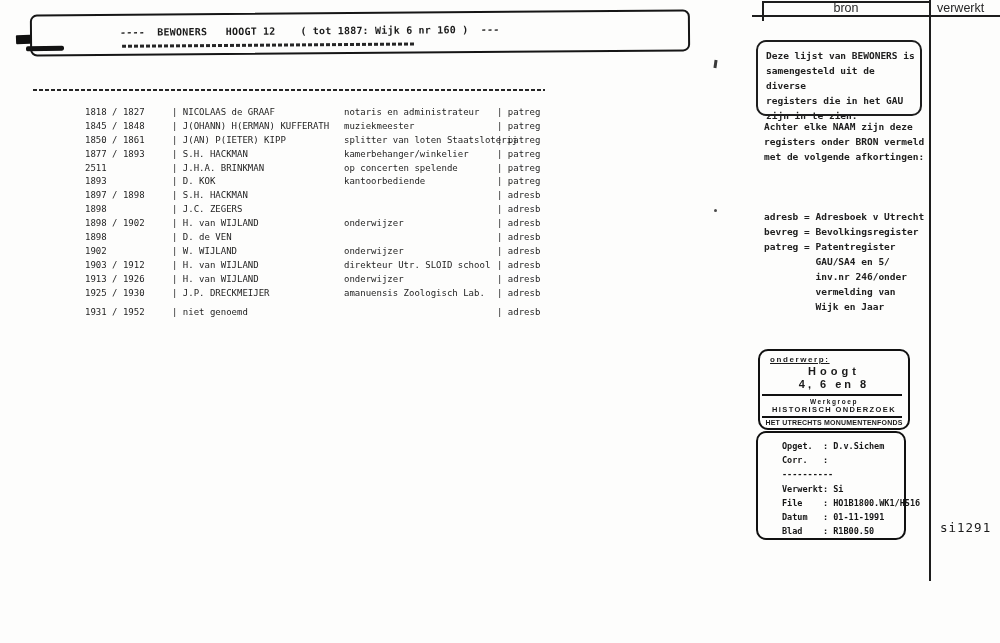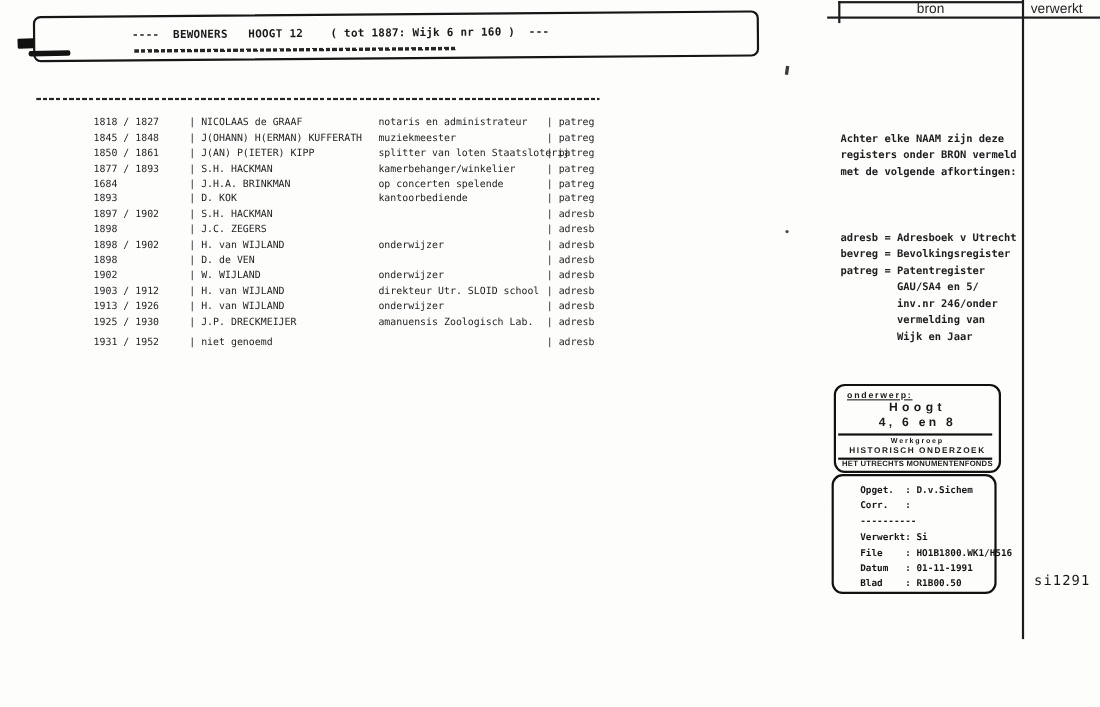--- a/index.html
+++ b/index.html
@@ -99,27 +99,27 @@
     <div class="trow">
       <span class="c-jaren">1845 / 1848</span><span class="c-naam">J(OHANN) H(ERMAN) KUFFERATH</span><span class="c-beroep">muziekmeester</span><span class="c-bron">patreg</span>
     </div>
     <div class="trow">
       <span class="c-jaren">1850 / 1861</span><span class="c-naam">J(AN) P(IETER) KIPP</span><span class="c-beroep">splitter van loten Staatsloterij</span><span class="c-bron">patreg</span>
     </div>
     <div class="trow">
       <span class="c-jaren">1877 / 1893</span><span class="c-naam">S.H. HACKMAN</span><span class="c-beroep">kamerbehanger/winkelier</span><span class="c-bron">patreg</span>
     </div>
     <div class="trow">
-      <span class="c-jaren">1684</span><span class="c-naam">J.H.A. BRINKMAN</span><span class="c-beroep">op concerten spelende</span><span class="c-bron">patreg</span>
+      <span class="c-jaren">2511</span><span class="c-naam">J.H.A. BRINKMAN</span><span class="c-beroep">op concerten spelende</span><span class="c-bron">patreg</span>
     </div>
     <div class="trow">
       <span class="c-jaren">1893</span><span class="c-naam">D. KOK</span><span class="c-beroep">kantoorbediende</span><span class="c-bron">patreg</span>
     </div>
     <div class="trow">
-      <span class="c-jaren">1897 / 1902</span><span class="c-naam">S.H. HACKMAN</span><span class="c-beroep"></span><span class="c-bron">adresb</span>
+      <span class="c-jaren">1897 / 1898</span><span class="c-naam">S.H. HACKMAN</span><span class="c-beroep"></span><span class="c-bron">adresb</span>
     </div>
     <div class="trow">
       <span class="c-jaren">1898</span><span class="c-naam">J.C. ZEGERS</span><span class="c-beroep"></span><span class="c-bron">adresb</span>
     </div>
     <div class="trow">
       <span class="c-jaren">1898 / 1902</span><span class="c-naam">H. van WIJLAND</span><span class="c-beroep">onderwijzer</span><span class="c-bron">adresb</span>
     </div>
     <div class="trow">
       <span class="c-jaren">1898</span><span class="c-naam">D. de VEN</span><span class="c-beroep"></span><span class="c-bron">adresb</span>
     </div>
@@ -140,20 +140,24 @@
     </div>
   </div>
 
   <div class="bron-topline"></div>
   <div class="bron-underline"></div>
   <div class="vline-short"></div>
   <div class="vline-long"></div>
   <div class="bron-label sans">bron</div>
   <div class="verwerkt-label sans">verwerkt</div>
 
+  <div class="note-box1">Deze lijst van BEWONERS is
+samengesteld uit de diverse
+registers die in het GAU
+zijn in te zien.</div>
   <div class="note-para2">Achter elke NAAM zijn deze
 registers onder BRON vermeld
 met de volgende afkortingen:</div>
   <div class="note-legend">adresb = Adresboek v Utrecht
 bevreg = Bevolkingsregister
 patreg = Patentregister
          GAU/SA4 en 5/
          inv.nr 246/onder
          vermelding van
          Wijk en Jaar</div>

